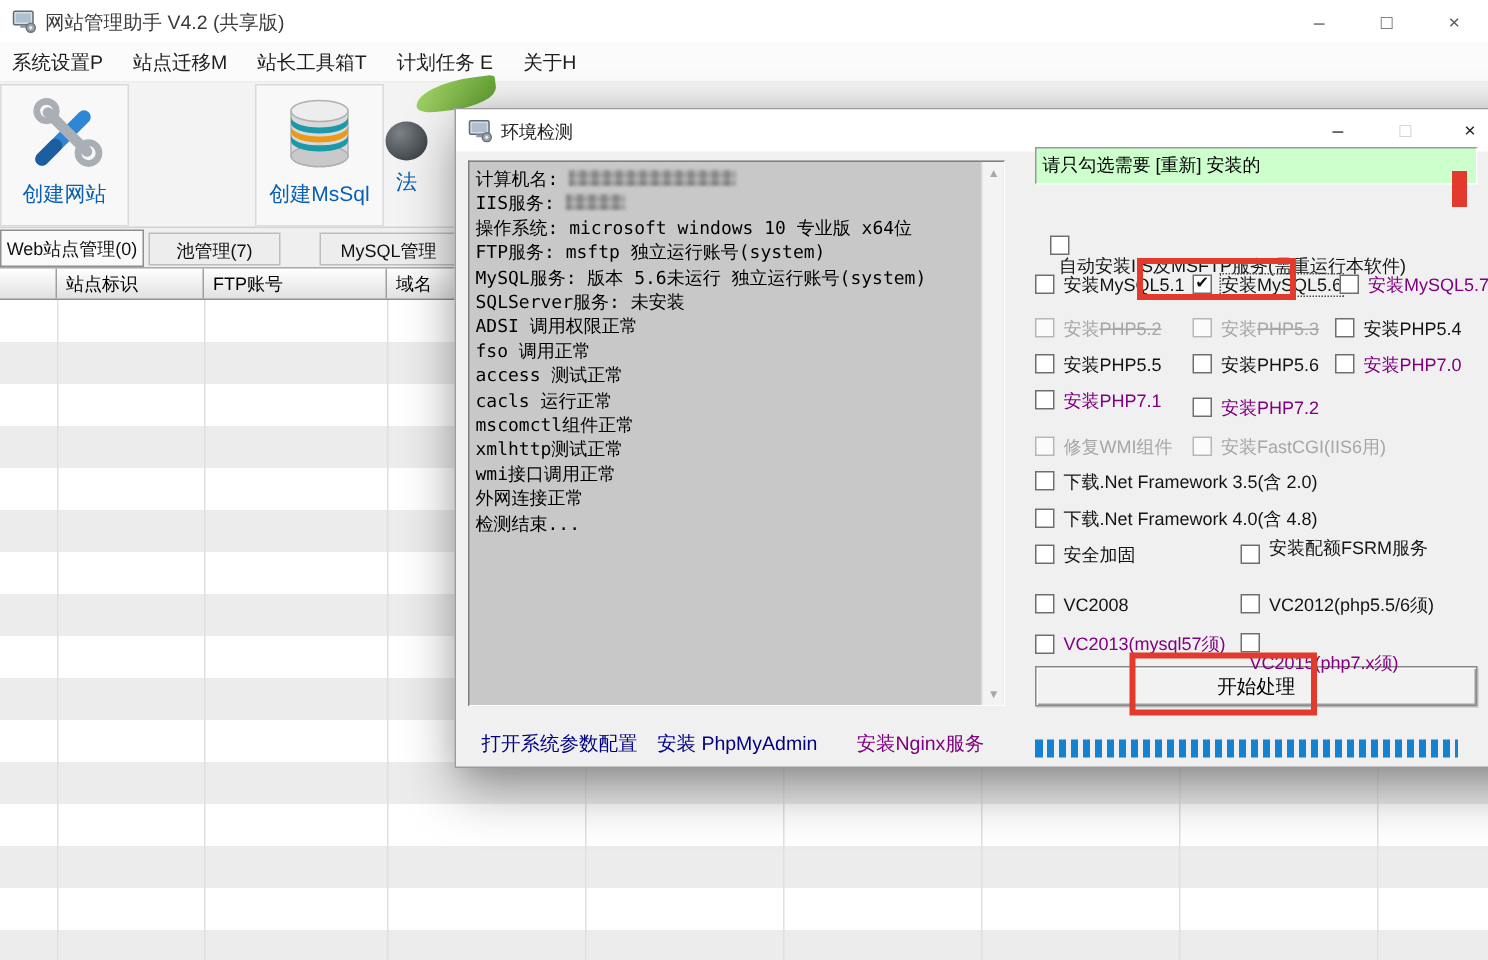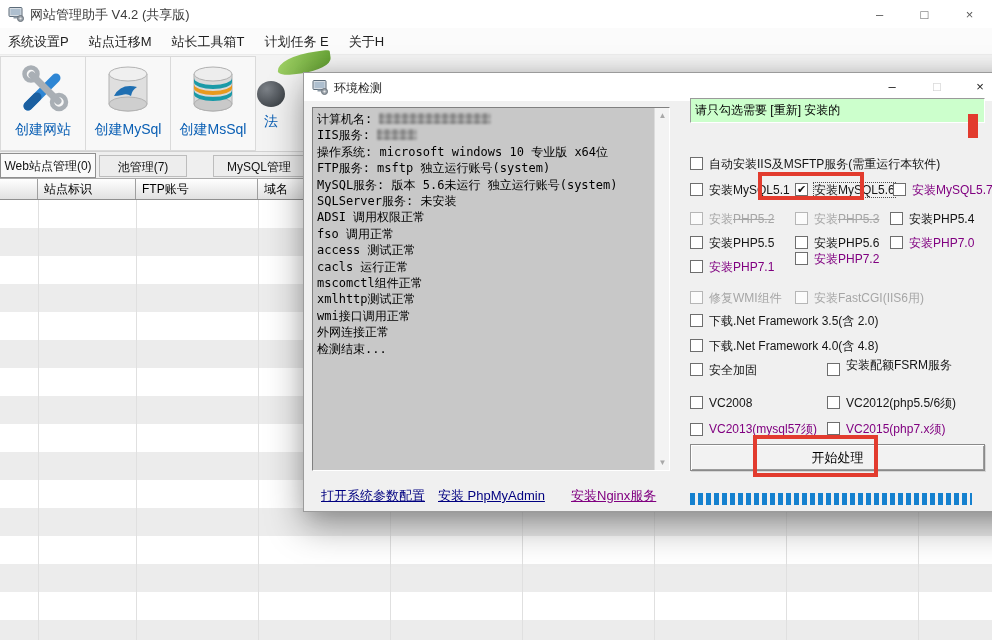--- a/index.html
+++ b/index.html
@@ -78,21 +78,21 @@
   .ol.purple{color:#800080;}
   .ol.disl{color:#a6a6a6;}
   .ol.focus{outline:1px dotted #4d4d4d;}
   .strike{text-decoration:line-through;}
   .opt.wrap .ol{white-space:normal;width:120px;margin-top:-5px;line-height:15px;}
   .startbtn{position:absolute;left:386px;top:371px;width:295px;height:27px;background:#f2f2f2;
             border:1px solid #8a8a8a;box-sizing:border-box;font-size:13px;color:#000;
             display:flex;align-items:center;justify-content:center;
             box-shadow:inset 1px 1px 0 #fff,inset -1px -1px 0 #9c9c9c,1px 1px 0 #d6d6d6;
             font-family:inherit;}
-  .dlg-link{position:absolute;top:414px;font-size:13px;text-decoration:underline;white-space:nowrap;}
+  .dlg-link{position:absolute;top:414px;font-size:13px;white-space:nowrap;}
   .lnk-navy{color:#000080;} .lnk-purple{color:#800080;}
   .progress{position:absolute;left:386px;top:420px;width:282px;height:12px;
             background:repeating-linear-gradient(90deg,#1581cf 0 5px,#f0f0f0 5px 8px);}
   
   .ann{position:absolute;border:4px solid #e23b2e;box-sizing:border-box;z-index:30;background:transparent;}
   .annfill{position:absolute;background:#e23b2e;z-index:30;}
   svg{display:block;}
 </style>
 </head>
 <body>
@@ -130,31 +130,20 @@
         <span class="tb-ic">
           <svg width="56" height="56" viewBox="0 0 56 56">
             <path d="M13 44 L41 16" stroke="#2e86d4" stroke-width="9" stroke-linecap="round"></path>
             <path d="M13 44 L22 35" stroke="#1b5fa0" stroke-width="9" stroke-linecap="round"></path>
             <path d="M17 13 L43 39" stroke="#a9afb5" stroke-width="7" stroke-linecap="round"></path>
             <circle cx="44" cy="40" r="7" fill="none" stroke="#a9afb5" stroke-width="4.5"></circle>
             <circle cx="16" cy="12" r="6.5" fill="none" stroke="#a9afb5" stroke-width="4.5"></circle>
           </svg>
         </span>
         <div class="tb-lb">创建网站</div>
-      </div>
-      <div class="tb-btn" style="left: 85px;">
-        <span class="tb-ic">
-          <svg width="56" height="56" viewBox="0 0 56 56">
-            <path d="M9 12 v30 a19 7 0 0 0 38 0 v-30" fill="#dfdfdf" stroke="#b3b3b3"></path>
-            <ellipse cx="28" cy="42" rx="19" ry="7" fill="#cfcfcf" stroke="#b3b3b3"></ellipse>
-            <ellipse cx="28" cy="12" rx="19" ry="7" fill="#efefef" stroke="#b3b3b3"></ellipse>
-            <path d="M14 34 q7 -13 23 -9 q-5 3 -6 9 q-4 -3 -9 -1 q-4 1 -8 1z" fill="#1f6fb2"></path>
-          </svg>
-        </span>
-        <div class="tb-lb">创建MySql</div>
       </div>
       <div class="tb-btn" style="left: 170px;">
         <span class="tb-ic">
           <svg width="56" height="56" viewBox="0 0 56 56">
             <path d="M9 12 v30 a19 7 0 0 0 38 0 v-30" fill="#d9d9d9" stroke="#b0b0b0"></path>
             <ellipse cx="28" cy="42" rx="19" ry="7" fill="#c9c9c9" stroke="#b0b0b0"></ellipse>
             <path d="M9 16 a19 7 0 0 0 38 0 v4 a19 7 0 0 1 -38 0z" fill="#1a9aa8"></path>
             <path d="M9 22 a19 7 0 0 0 38 0 v4 a19 7 0 0 1 -38 0z" fill="#e89a1f"></path>
             <path d="M9 28 a19 7 0 0 0 38 0 v4 a19 7 0 0 1 -38 0z" fill="#1a9aa8"></path>
             <ellipse cx="28" cy="12" rx="19" ry="7" fill="#ededed" stroke="#b0b0b0"></ellipse>
@@ -229,21 +218,21 @@
         <span class="sarrow up">▲</span>
         <span class="sarrow dn">▼</span>
       </div>
     </div>
 
     <div class="notice">请只勾选需要 [重新] 安装的</div>
 
     <button class="startbtn">开始处理</button>
 
     <div class="progress"></div>
-  <label class="opt" style="left: 386px; top: 84px;">
+  <label class="opt" style="left: 396px; top: 84px; flex-direction: column;">
         <span class="cb"></span>
         <span class="ol">自动安装IIS及MSFTP服务(需重运行本软件)</span>
       </label>
       <label class="opt" style="left: 386px; top: 110px;">
         <span class="cb"></span>
         <span class="ol">安装MySQL5.1</span>
       </label>
       <label class="opt" style="left: 491px; top: 110px;">
         <span class="cb chk">✔</span>
         <span class="ol focus">安装MySQL5.6</span>
@@ -273,21 +262,21 @@
         <span class="ol">安装PHP5.6</span>
       </label>
       <label class="opt" style="left: 586px; top: 163px;">
         <span class="cb"></span>
         <span class="ol purple">安装PHP7.0</span>
       </label>
       <label class="opt" style="left: 386px; top: 187px;">
         <span class="cb"></span>
         <span class="ol purple">安装PHP7.1</span>
       </label>
-      <label class="opt" style="left: 491px; top: 179px;">
+      <label class="opt" style="left: 491px; top: 192px;">
         <span class="cb"></span>
         <span class="ol purple">安装PHP7.2</span>
       </label>
       <label class="opt" style="left: 386px; top: 218px;">
         <span class="cb dis"></span>
         <span class="ol disl">修复WMI组件</span>
       </label>
       <label class="opt" style="left: 491px; top: 218px;">
         <span class="cb dis"></span>
         <span class="ol disl">安装FastCGI(IIS6用)</span>
@@ -313,21 +302,21 @@
         <span class="ol">VC2008</span>
       </label>
       <label class="opt" style="left: 523px; top: 323px;">
         <span class="cb"></span>
         <span class="ol">VC2012(php5.5/6须)</span>
       </label>
       <label class="opt" style="left: 386px; top: 349px; align-items: flex-end;">
         <span class="cb"></span>
         <span class="ol purple">VC2013(mysql57须)</span>
       </label>
-      <label class="opt" style="left: 523px; top: 349px;">
+      <label class="opt" style="left: 523px; top: 349px; flex-direction: column;">
         <span class="cb"></span>
         <span class="ol purple">VC2015(php7.x须)</span>
       </label>
       <span class="dlg-link lnk-navy" style="left: 17px;">打开系统参数配置</span>
       <span class="dlg-link lnk-navy" style="left: 134px;">安装 PhpMyAdmin</span>
       <span class="dlg-link lnk-purple" style="left: 267px;">安装Nginx服务</span>
     </div>
 
   <div class="ann" style="left:758px;top:172px;width:106px;height:28px;"></div>
   <div class="ann" style="left:753px;top:435px;width:125px;height:42px;"></div>

